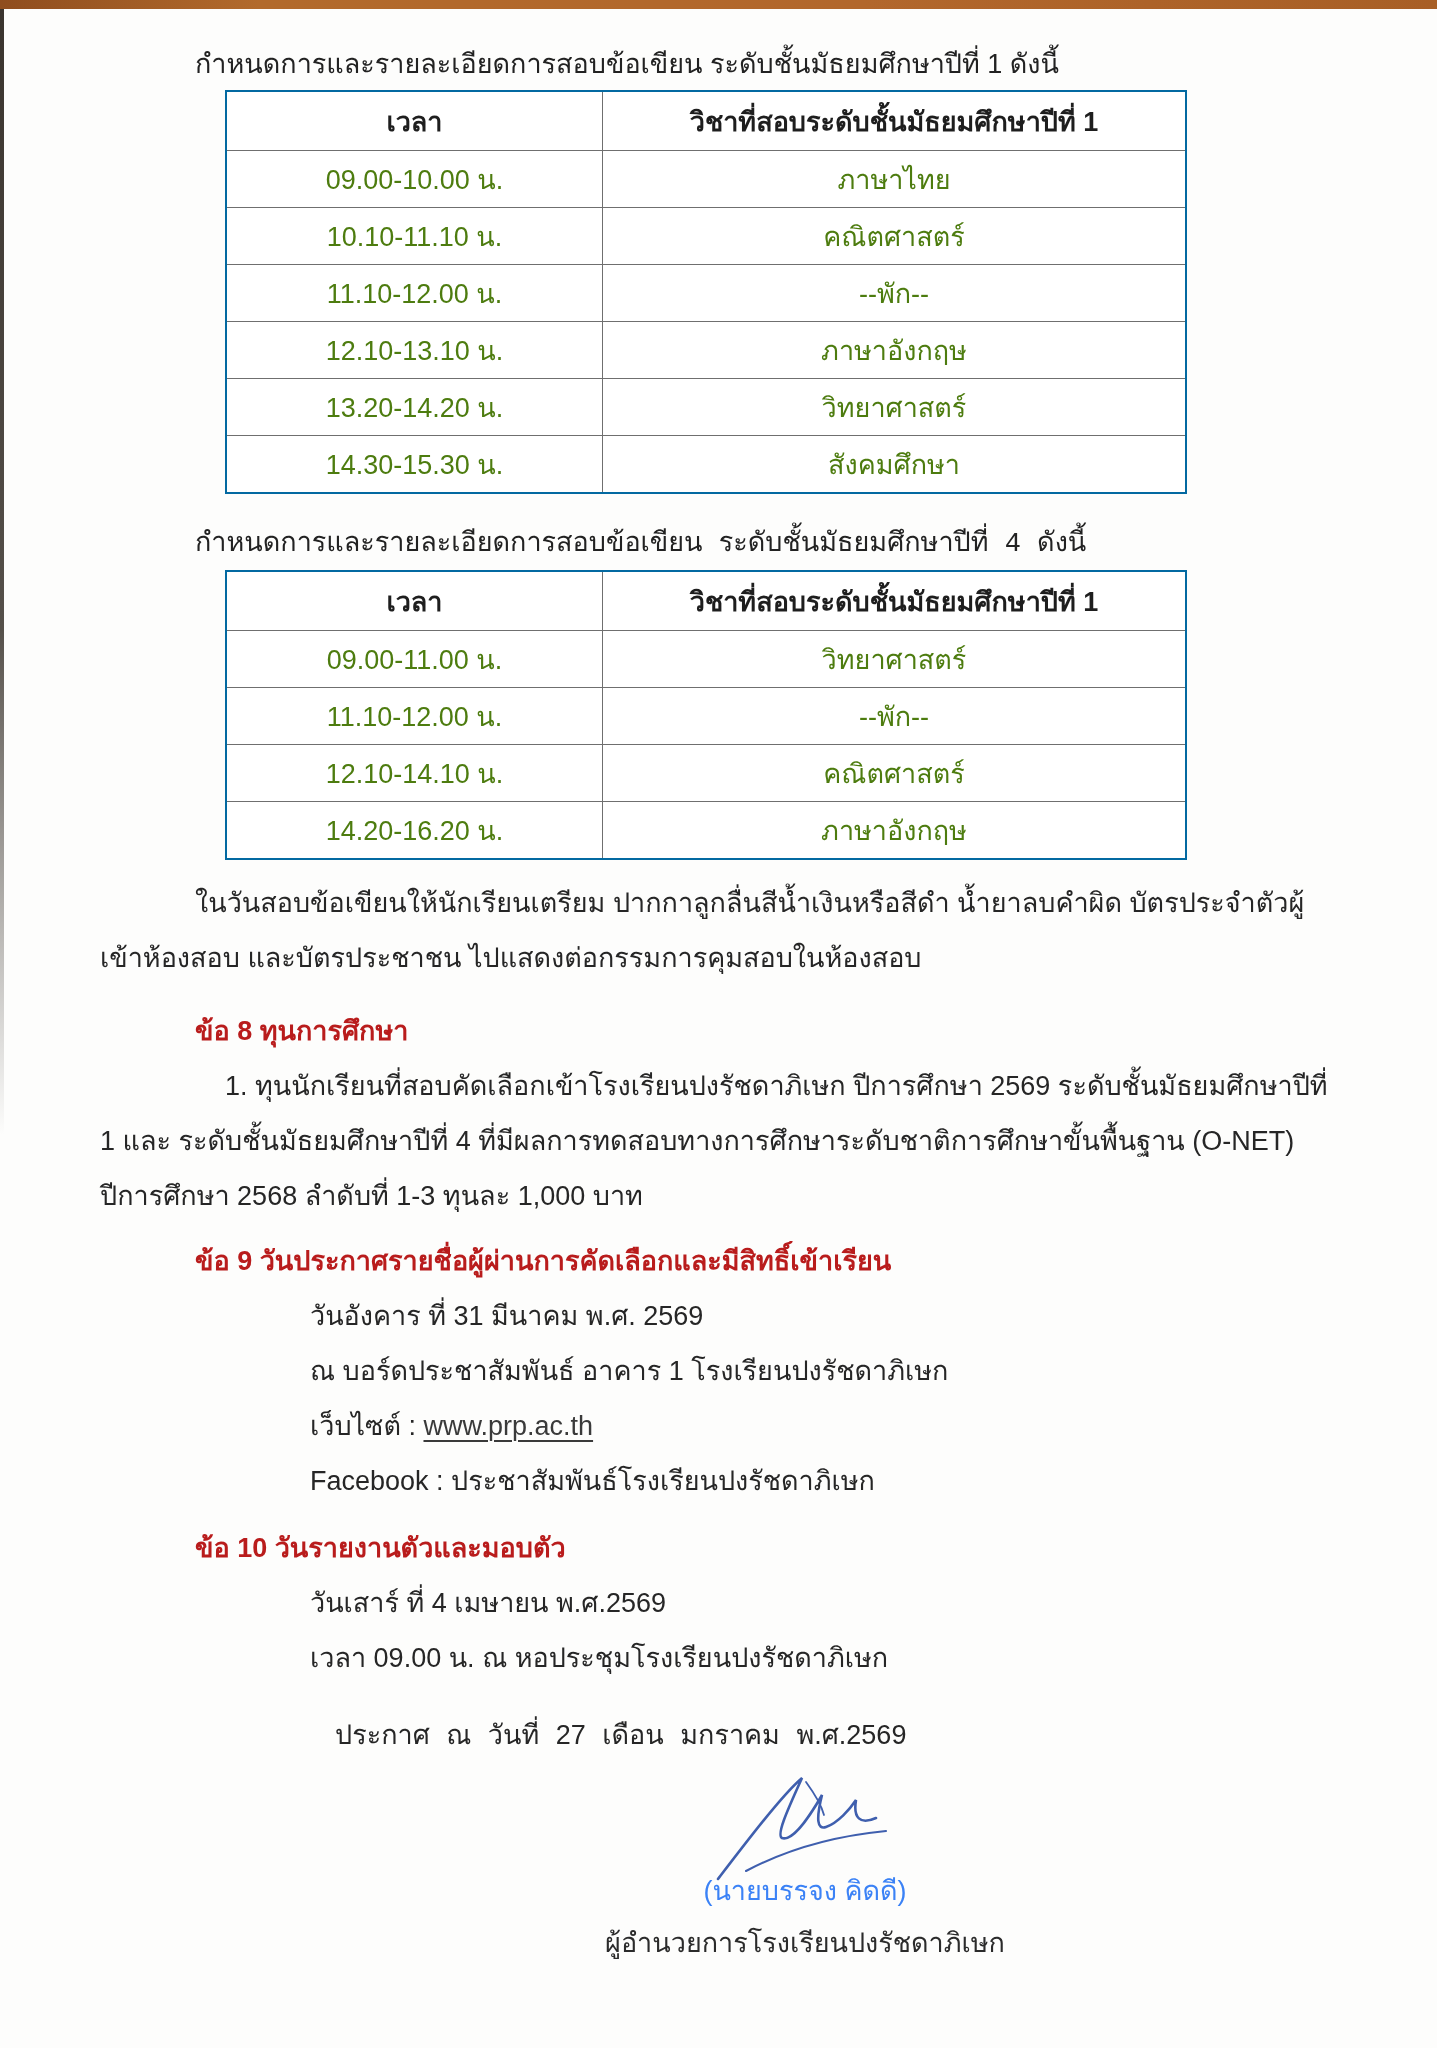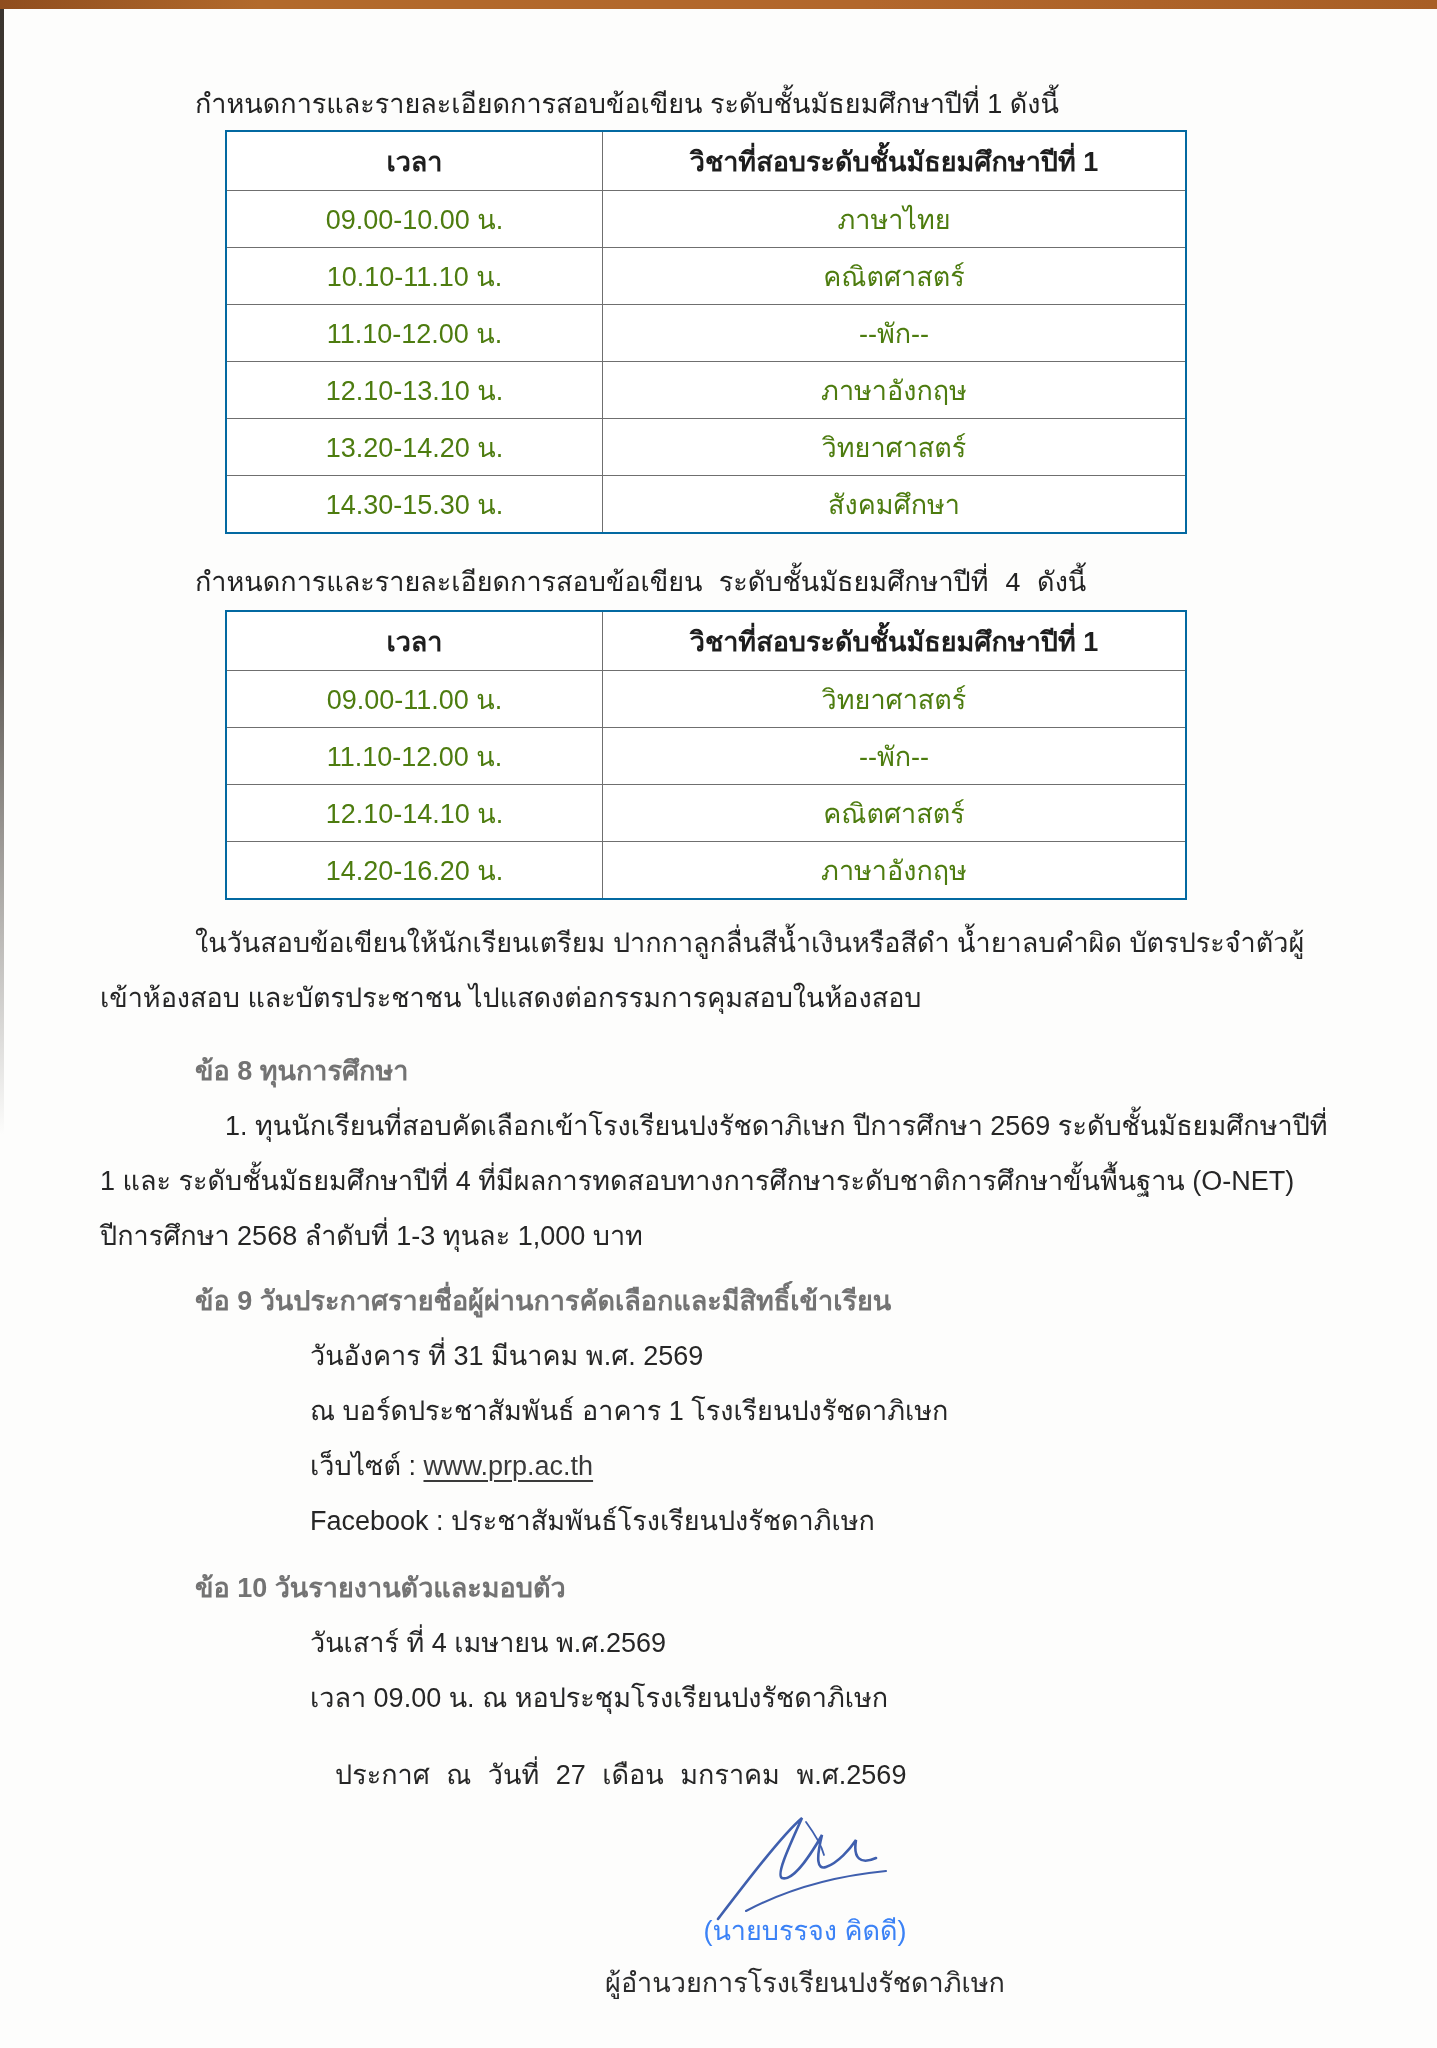--- a/index.html
+++ b/index.html
@@ -16,21 +16,21 @@
   .scan-strip-top{
     position:absolute;top:0;left:0;width:100%;height:9px;
     background:linear-gradient(90deg,#8f4d1e 0%,#b26a2c 18%,#b2672c 60%,#a85f26 100%);
   }
   .scan-edge-left{
     position:absolute;top:9px;left:0;width:4px;height:55%;
     background:linear-gradient(180deg,#3a342e 0%,#55504a 55%,rgba(120,115,110,0) 100%);
   }
   .content{
     position:relative;
-    padding:84px 60px 0 100px;
+    padding:44px 60px 0 100px;
   }
   .lead-heading{
     margin:0 0 0 95px;
     line-height:40px;
     font-weight:500;
     color:#222;
   }
   .lead-heading.second{margin-top:30px;font-family:Liberation Mono, monospace;}
   table.schedule{
     border-collapse:collapse;
@@ -52,21 +52,21 @@
     height:54px;text-align:center;vertical-align:middle;
     color:#4d7c0f;
     margin-top:24px;
   }
   table.schedule .col-time{width:373px;}
   .note-line{margin:0;line-height:55px;}
   .note-block{margin-top:16px;}
   .note-indent{text-indent:95px;}
   .sec-heading{
     margin:0 0 0 95px;
-    font-weight:bold;color:#737373;
+    font-weight:bold;color:#b91c1c;
     line-height:55px;
   }
   .sec8-heading{margin-top:18px;}
   .sec9-heading{margin-top:10px;}
   .sec10-heading{margin-top:12px;}
   .s8-line{margin:0;line-height:55px;}
   .s8-indent{text-indent:125px;}
   .detail-line{margin:0 0 0 210px;line-height:55px;}
   .doc-link{
     color:#3a3a3a;

